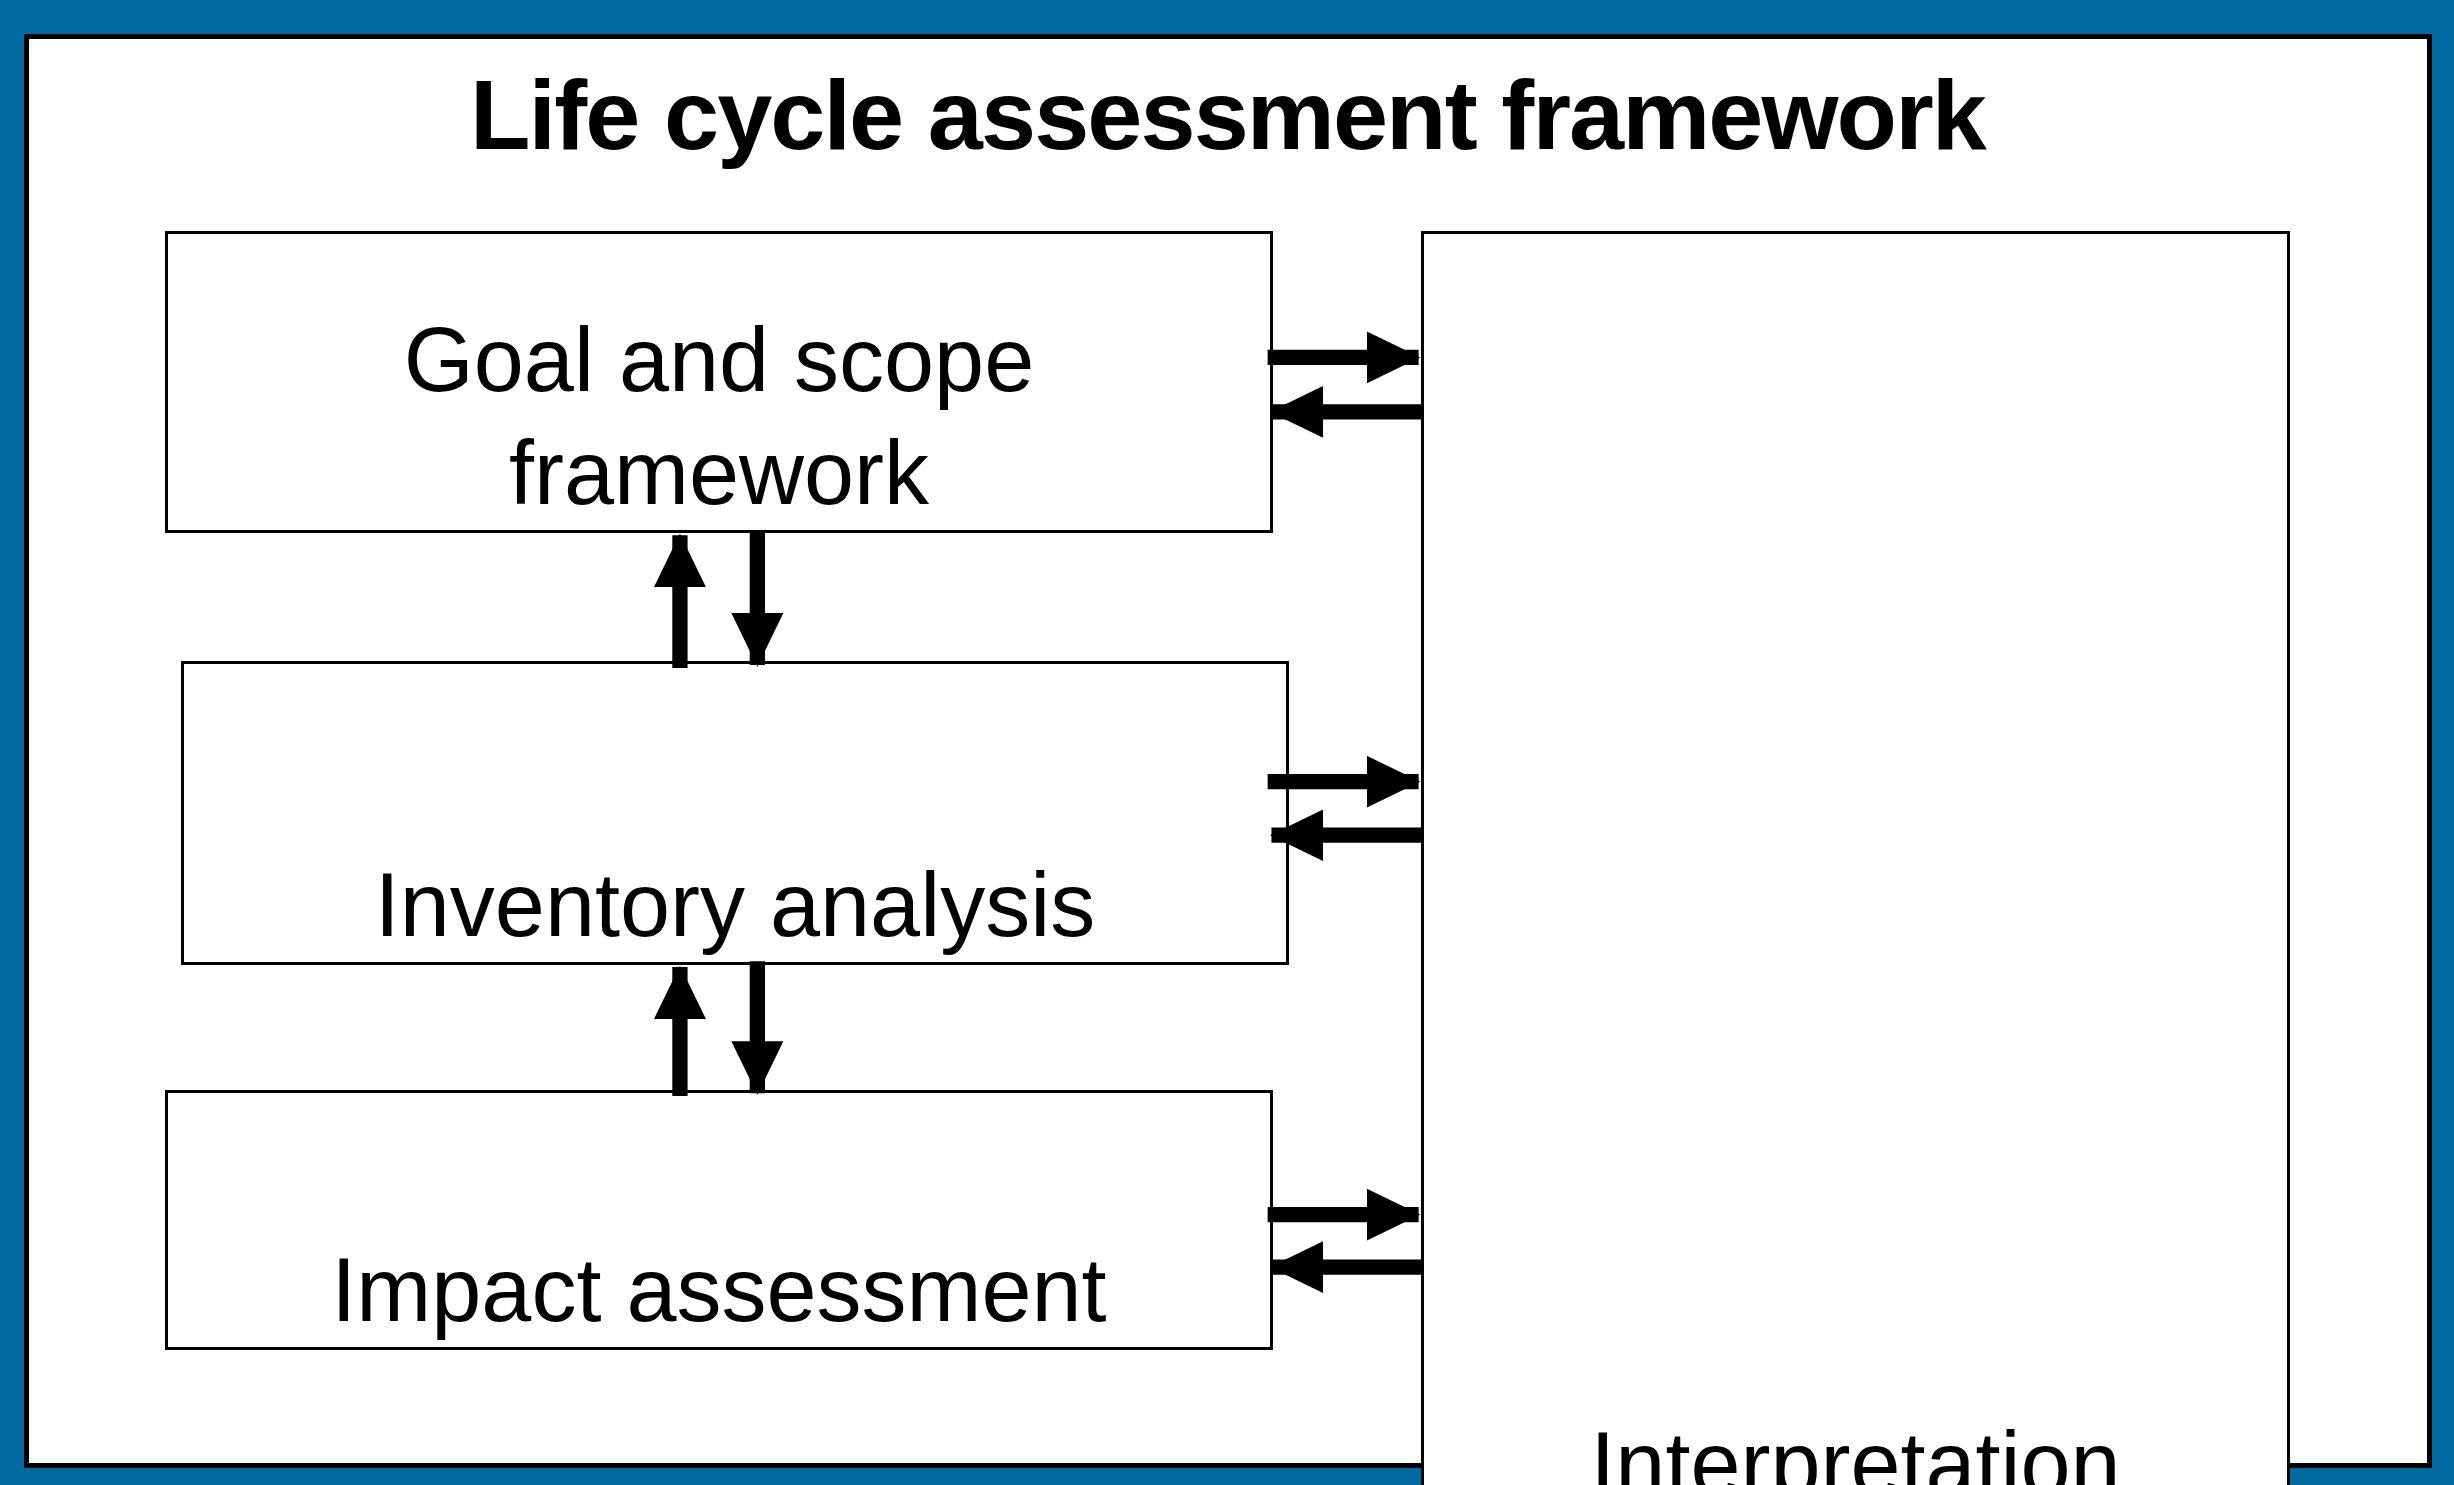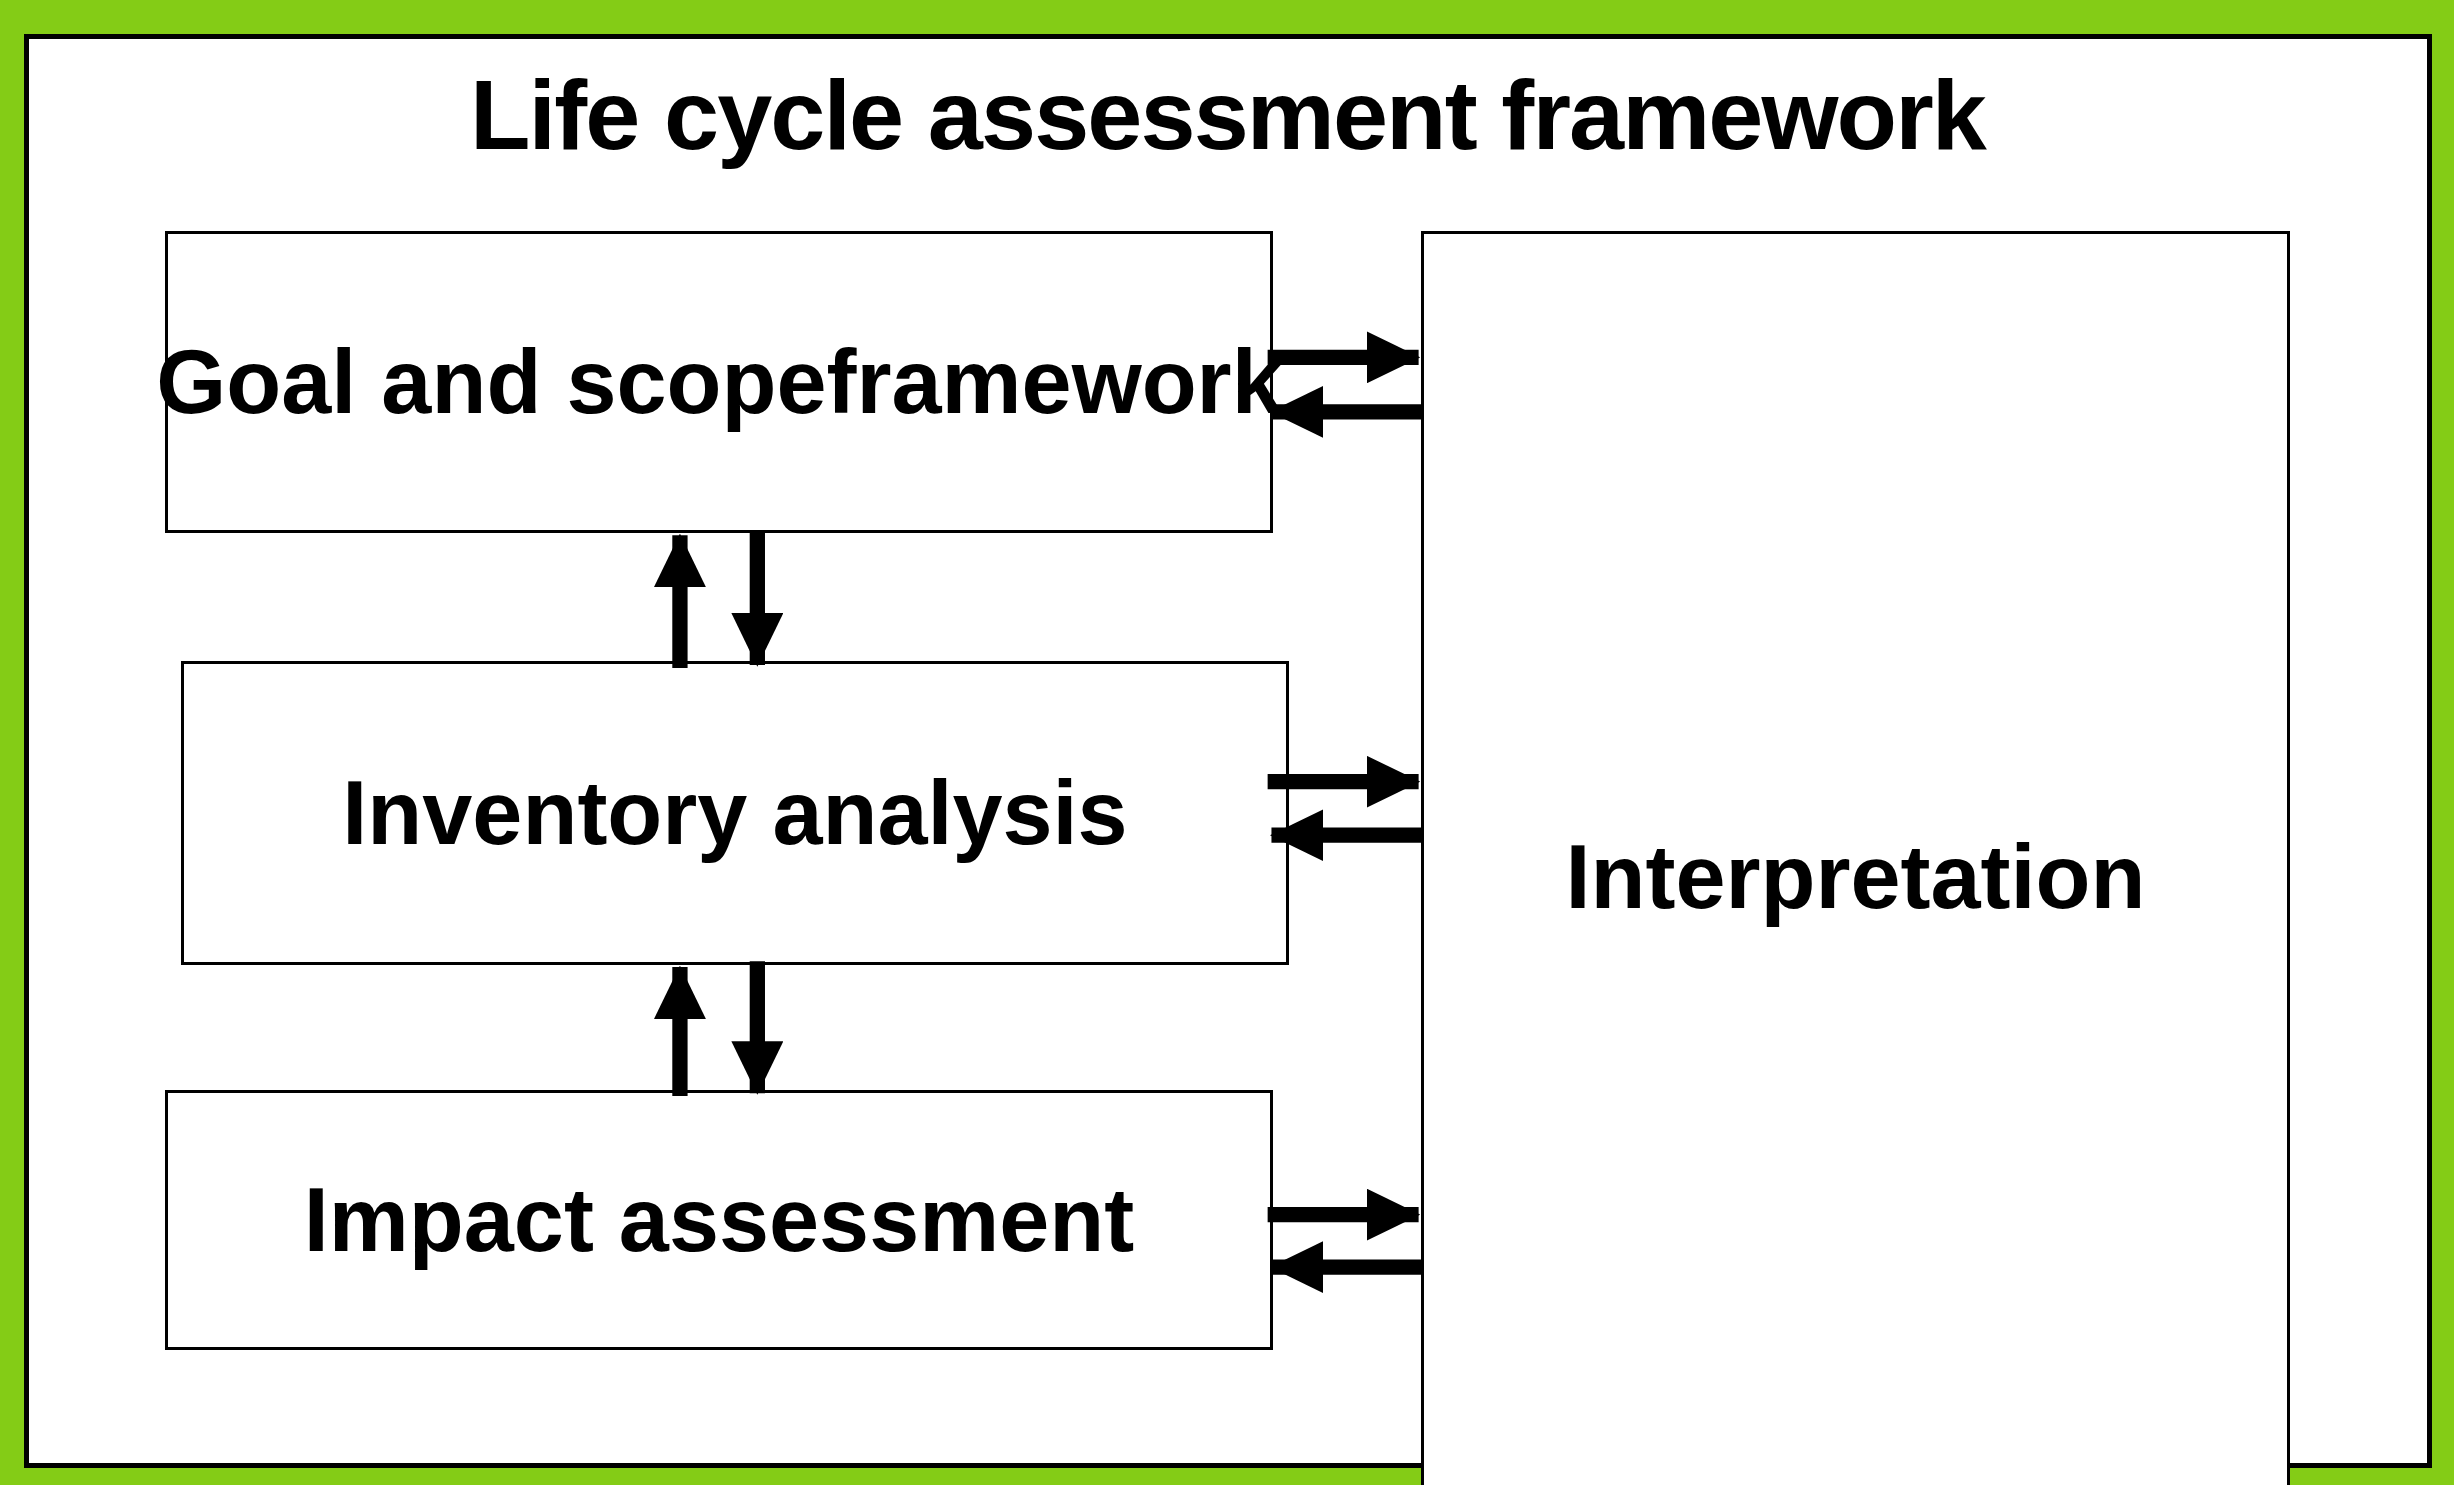--- a/index.html
+++ b/index.html
@@ -1,20 +1,20 @@
 <!DOCTYPE html>
 <html><head>
 <meta charset="utf-8">
 <style>
   html, body { margin: 0; padding: 0; background: #ffffff; }
   .stage {
     position: relative;
     width: 2455px;
     height: 1485px;
-    background: #84cc16;
+    background: #0369a1;
     color: #000000;
     font-family: "Liberation Sans", sans-serif;
     overflow: hidden;
   }
   .frame {
     position: absolute;
     left: 24px; top: 34px;
     width: 2408px; height: 1434px;
     border: 5.7px solid #000000;
     box-sizing: border-box;
@@ -30,28 +30,27 @@
     letter-spacing: -1.9px;
     line-height: 1.0;
     white-space: nowrap;
   }
   .box {
     position: absolute;
     border: 3.8px solid #000000;
     box-sizing: border-box;
     background: #ffffff;
     display: flex;
-    flex-direction: row;
+    flex-direction: column;
     align-items: center;
-    justify-content: center;
+    justify-content: flex-end;
     text-align: center;
     font-size: 90px;
     line-height: 113px;
     white-space: nowrap;
-    font-weight: bold;
   }
   .box-goal          { left: 165px;  top: 231px;  width: 1108px; height: 302px; }
   .box-inventory     { left: 181px;  top: 661px;  width: 1108px; height: 304px; }
   .box-impact        { left: 165px;  top: 1090px; width: 1108px; height: 260px; }
   .box-interpretation{ left: 1421px; top: 231px;  width: 869px;  height: 1293px; }
   .arrows {
     position: absolute;
     left: 0; top: 0;
     width: 2455px; height: 1485px;
     pointer-events: none;

